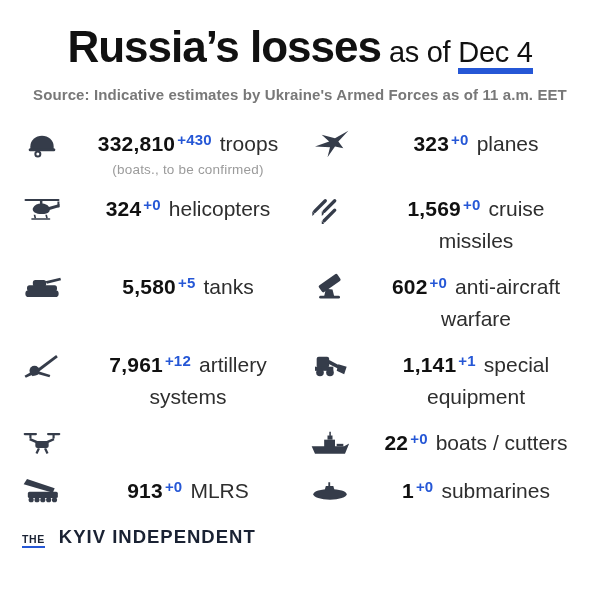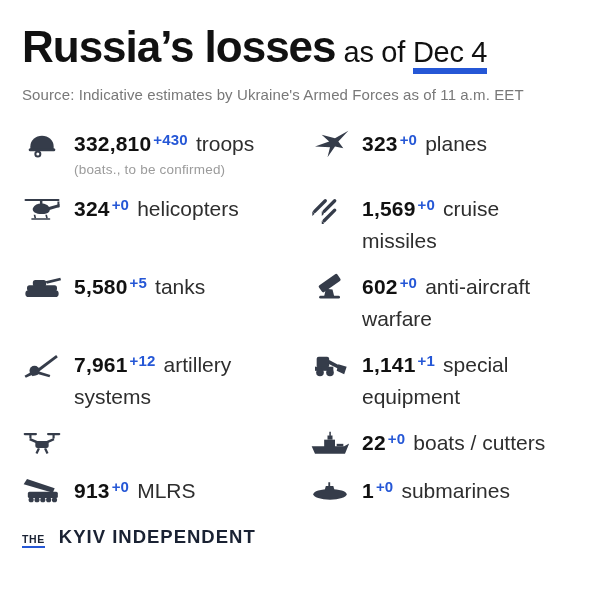--- a/index.html
+++ b/index.html
@@ -1,25 +1,25 @@
 <!DOCTYPE html>
 <html style="--bg: #ffffff; --accent: #2557d6; --iconc: #353c4a; --ink: #111111; --label: #2e2e2e; --muted: #787878; --note: #9b9b9b; --navy: #1a2233;"><head>
 <meta charset="utf-8">
 <style>
   html,body{margin:0;padding:0;}
   body{width:600px;height:600px;overflow:hidden;background:var(--bg,#fff);
        font-family:"Liberation Sans","DejaVu Sans",sans-serif;-webkit-font-smoothing:antialiased;}
-  .page{width:600px;height:436px;position:relative;}
+  .page{width:600px;height:436px;position:relative;text-align:center;}
 
   
   header{padding:24px 22px 0 22px;}
   h1{margin:0;font-size:44px;font-weight:800;letter-spacing:-1px;color:var(--ink,#111);line-height:1.05;white-space:nowrap;}
   .t-sub{font-size:29px;font-weight:500;letter-spacing:-0.3px;margin-left:8px;}
   .t-date{margin-left:8px;display:inline-block;border-bottom:6px solid var(--accent,#2557d6);padding-bottom:1px;line-height:1;}
-  .source{margin:12px 0 0 0;font-size:15px;color:var(--muted,#787878);letter-spacing:0.1px;}
+  .source{margin:12px 0 0 0;font-size:15px;color:var(--muted,#787878);letter-spacing:0.1px;font-weight:bold;}
 
   
   .grid{display:grid;grid-template-columns:1fr 1fr;column-gap:8px;row-gap:16px;padding:26px 10px 0 22px;}
   .stat{display:flex;align-items:flex-start;}
   .icon{flex:0 0 40px;width:40px;margin-right:12px;margin-top:0;color:var(--iconc,#353c4a);display:flex;justify-content:center;}
   .icon svg{width:40px;height:30px;fill:currentColor;}
   .txt{flex:1;font-size:21px;line-height:30px;color:var(--label,#2e2e2e);}
   .num{font-weight:700;color:var(--ink,#111);letter-spacing:0.2px;}
   .delta{color:var(--accent,#2557d6);font-weight:700;font-size:15px;position:relative;top:-6px;margin-left:2px;letter-spacing:0.2px;}
   .label{margin-left:8px;white-space:pre-line;}

